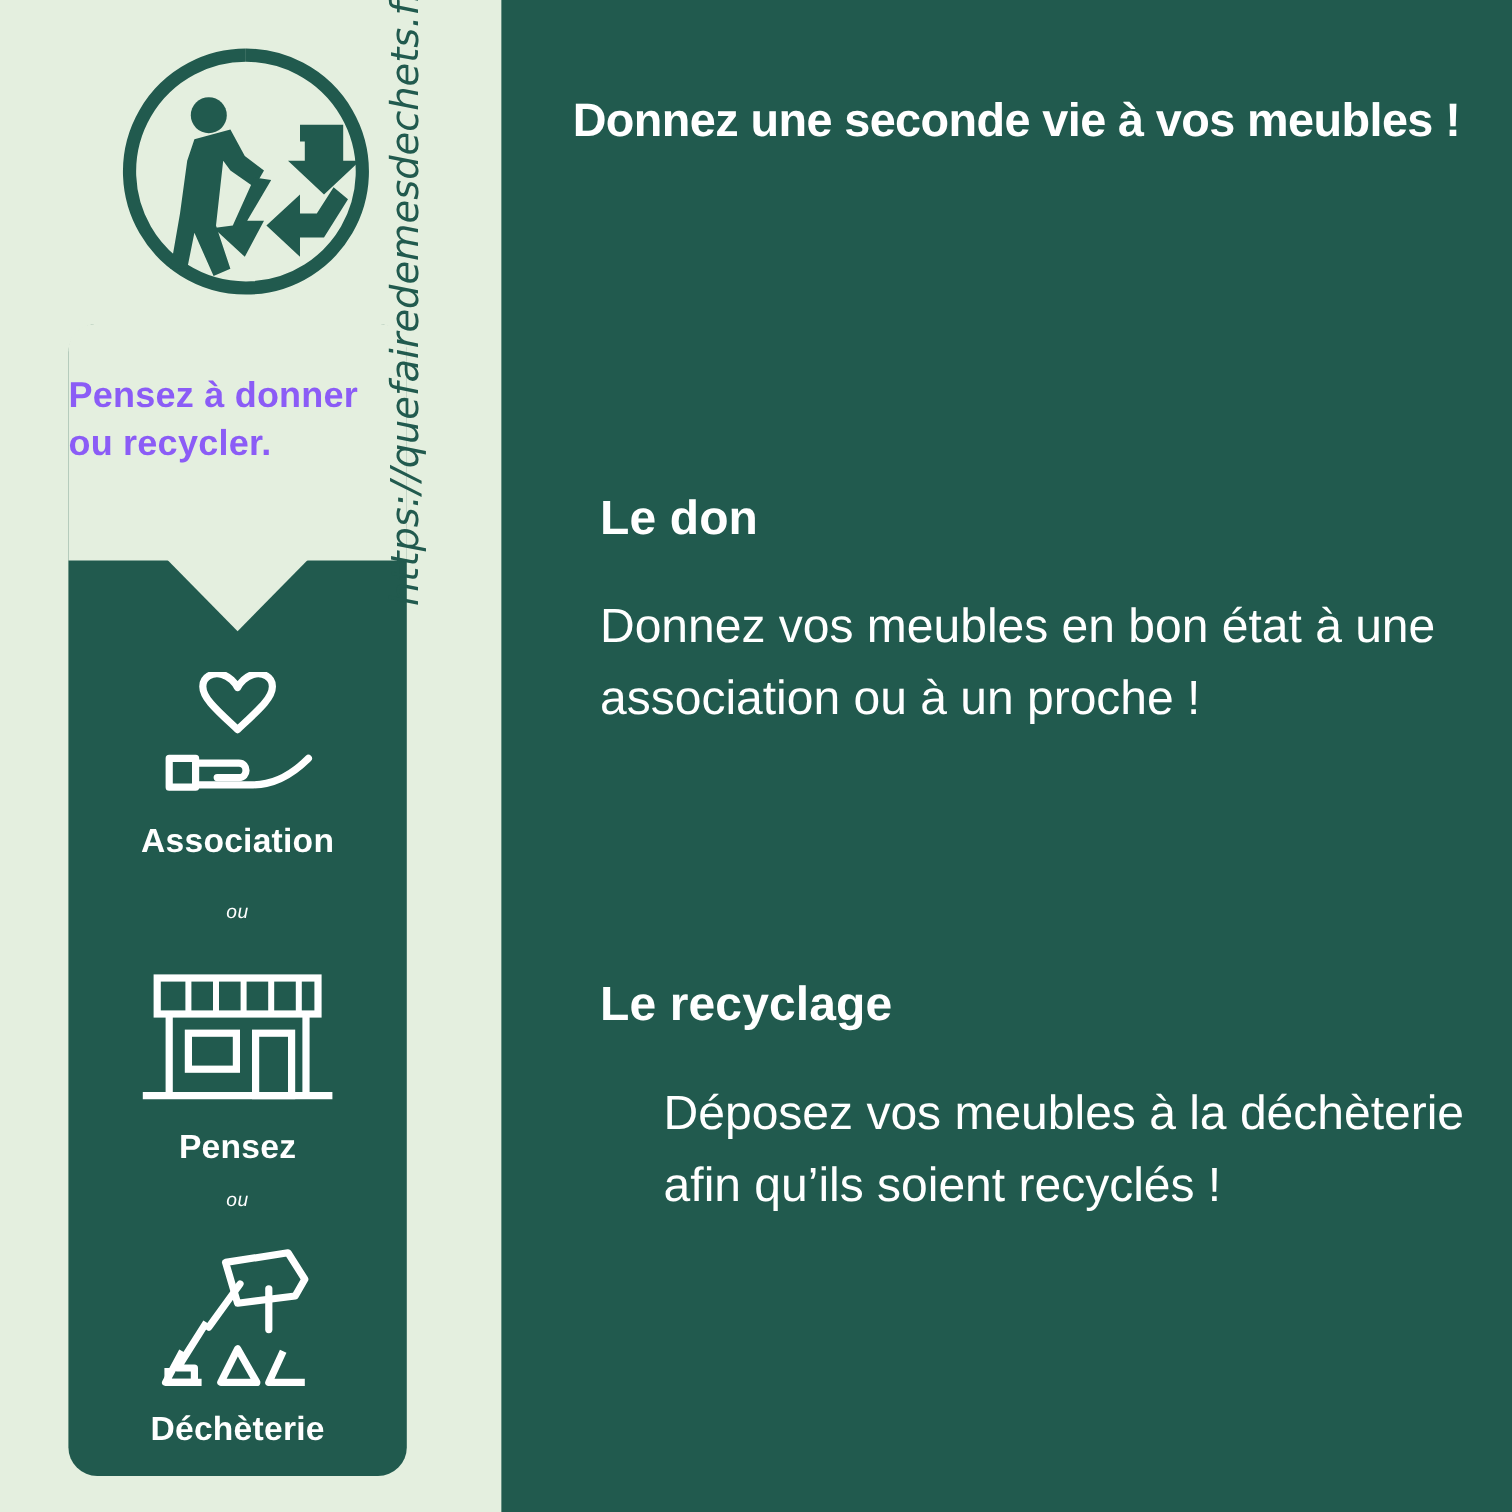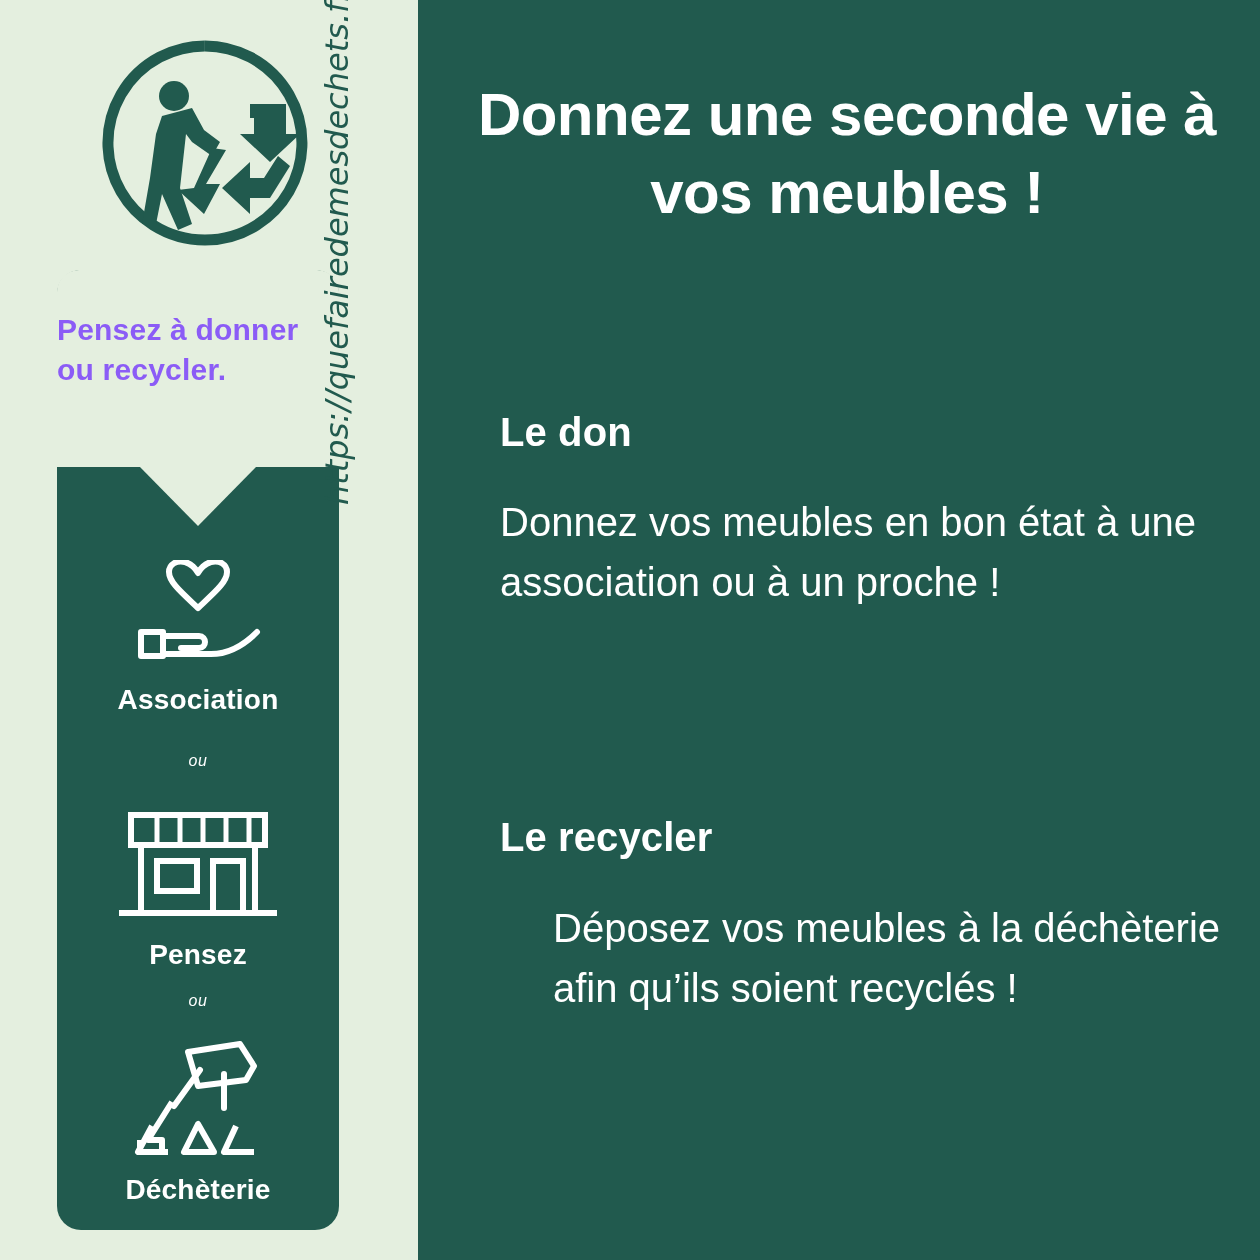--- a/index.html
+++ b/index.html
@@ -123,21 +123,21 @@
     white-space: nowrap;
   }
   
   .headline {
     position: absolute;
     left: 452px;
     top: 76px;
     width: 790px;
     text-align: center;
     color: #ffffff;
-    font-size: 60px;
+    font-size: 39px;
     font-weight: bold;
     line-height: 1.3;
     letter-spacing: -.5px;
   }
   .sec-title {
     position: absolute;
     color: #ffffff;
     font-size: 40px;
     font-weight: bold;
     letter-spacing: .1px;
@@ -233,16 +233,16 @@
     </div>
   </div>
 
   <div class="url-vertical">https://quefairedemesdechets.fr</div>
 
   <div class="headline">Donnez une seconde vie à vos meubles !</div>
 
   <div class="sec-title" id="don-title">Le don</div>
   <div class="sec-body" id="don-body">Donnez vos meubles en bon état à une association ou à un proche !</div>
 
-  <div class="sec-title" id="rec-title">Le recycler</div>
+  <div class="sec-title" id="rec-title">Le recyclage</div>
   <div class="sec-body" id="rec-body">Déposez vos meubles à la déchèterie afin qu’ils soient recyclés !</div>
 
 </div>
 
 </body></html>

